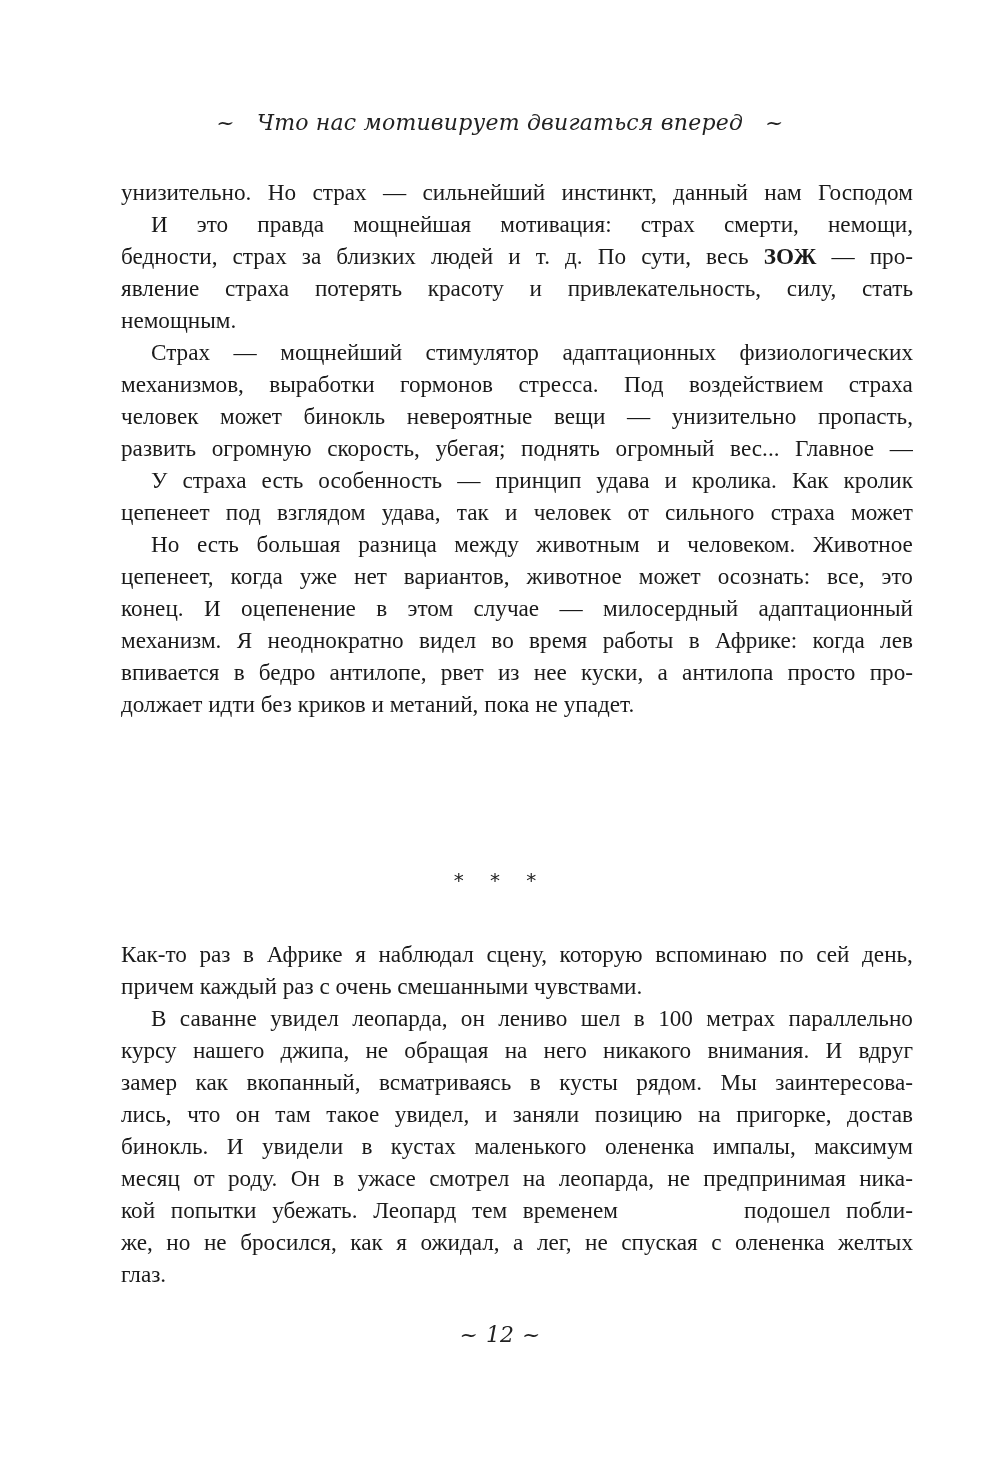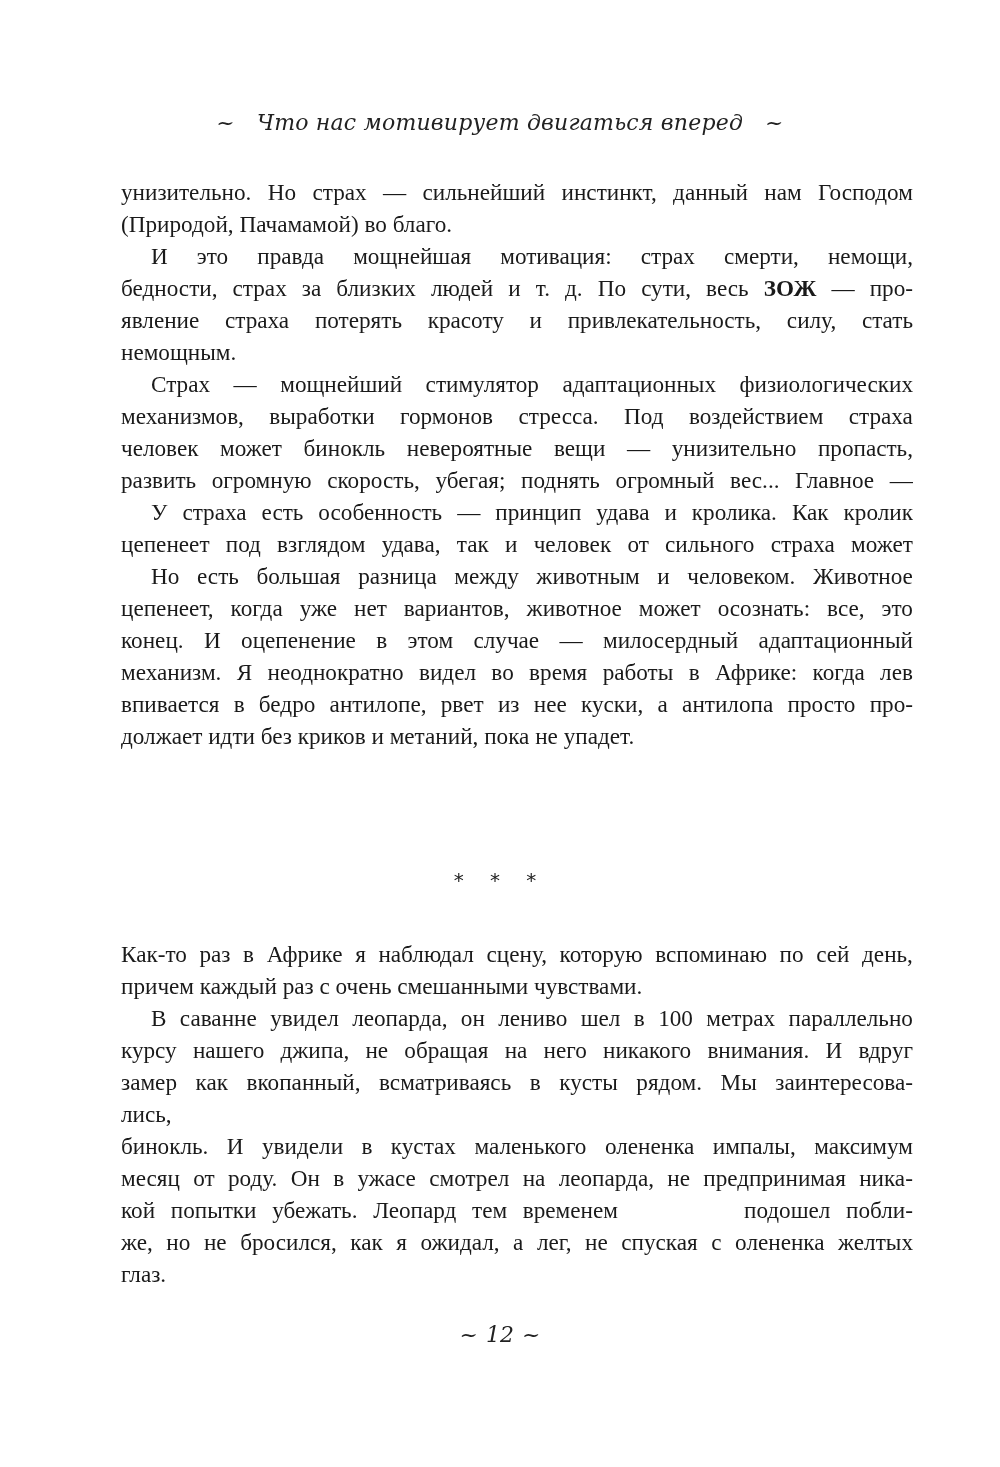--- a/index.html
+++ b/index.html
@@ -46,21 +46,20 @@
           <span style="white-space: nowrap;">унизительно.</span>
           <span style="white-space: nowrap;">Но</span>
           <span style="white-space: nowrap;">страх</span>
           <span style="white-space: nowrap;">—</span>
           <span style="white-space: nowrap;">сильнейший</span>
           <span style="white-space: nowrap;">инстинкт,</span>
           <span style="white-space: nowrap;">данный</span>
           <span style="white-space: nowrap;">нам</span>
           <span style="white-space: nowrap;">Господом</span>
         </span>
-        <span class="line last" style="white-space: normal; overflow: hidden;">(Природой, Пачамамой) во благо.</span>
       </div>
       <div class="para">
         <span class="line indent" style="white-space: normal; overflow: hidden; display: flex; justify-content: space-between;">
           <span style="white-space: nowrap;">И</span>
           <span style="white-space: nowrap;">это</span>
           <span style="white-space: nowrap;">правда</span>
           <span style="white-space: nowrap;">мощнейшая</span>
           <span style="white-space: nowrap;">мотивация:</span>
           <span style="white-space: nowrap;">страх</span>
           <span style="white-space: nowrap;">смерти,</span>
@@ -279,21 +278,21 @@
           <span style="white-space: nowrap;">замер</span>
           <span style="white-space: nowrap;">как</span>
           <span style="white-space: nowrap;">вкопанный,</span>
           <span style="white-space: nowrap;">всматриваясь</span>
           <span style="white-space: nowrap;">в</span>
           <span style="white-space: nowrap;">кусты</span>
           <span style="white-space: nowrap;">рядом.</span>
           <span style="white-space: nowrap;">Мы</span>
           <span style="white-space: nowrap;">заинтересова-</span>
         </span>
-        <span class="line" style="white-space: normal; overflow: hidden; display: flex; justify-content: space-between; flex-direction: column;">
+        <span class="line" style="white-space: normal; overflow: hidden; display: flex; justify-content: space-between;">
           <span style="white-space: nowrap;">лись,</span>
           <span style="white-space: nowrap;">что</span>
           <span style="white-space: nowrap;">он</span>
           <span style="white-space: nowrap;">там</span>
           <span style="white-space: nowrap;">такое</span>
           <span style="white-space: nowrap;">увидел,</span>
           <span style="white-space: nowrap;">и</span>
           <span style="white-space: nowrap;">заняли</span>
           <span style="white-space: nowrap;">позицию</span>
           <span style="white-space: nowrap;">на</span>

